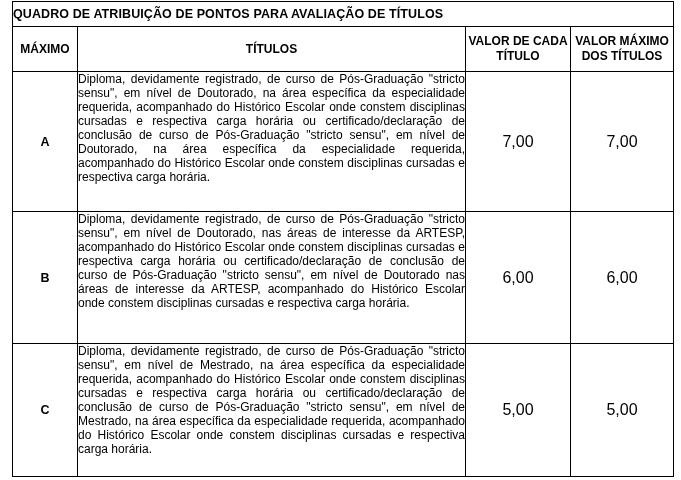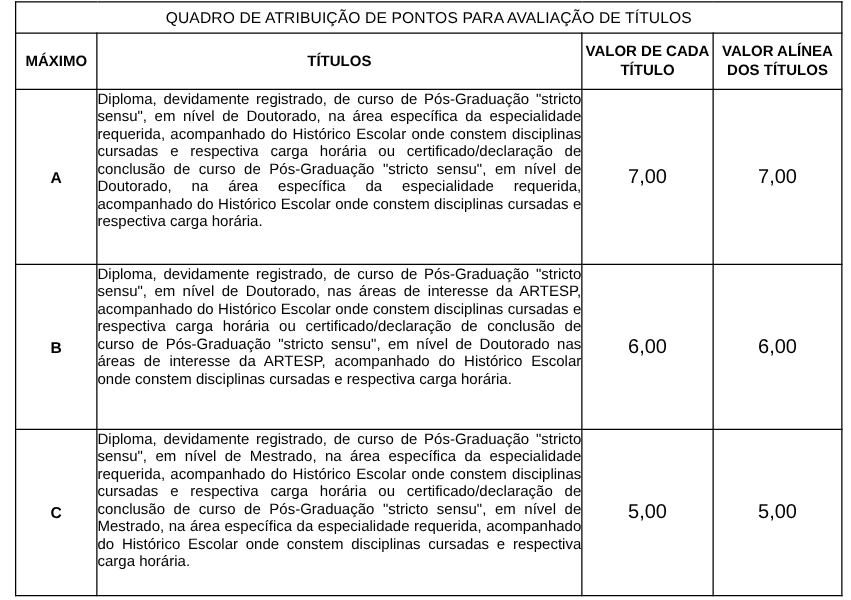--- a/index.html
+++ b/index.html
@@ -20,23 +20,22 @@
     background: #ffffff;
   }
   .doc-table td {
     border: 1px solid #000000;
     padding: 0;
     overflow: hidden;
     background: #ffffff;
   }
   .title-cell {
     height: 24px;
-    text-align: center;
     vertical-align: middle;
-    font-weight: normal;
+    font-weight: bold;
     font-size: 12.5px;
     letter-spacing: 0.1px;
   }
   .colhead-cell {
     height: 44px;
     text-align: center;
     vertical-align: middle;
     font-weight: bold;
     font-size: 12px;
     line-height: 15px;
@@ -76,21 +75,21 @@
     <col style="width:103px">
   </colgroup>
   <tbody>
     <tr>
       <td class="title-cell" colspan="4">QUADRO DE ATRIBUIÇÃO DE PONTOS PARA AVALIAÇÃO DE TÍTULOS</td>
     </tr>
     <tr>
       <td class="colhead-cell">MÁXIMO</td>
       <td class="colhead-cell">TÍTULOS</td>
       <td class="colhead-cell">VALOR DE CADA TÍTULO</td>
-      <td class="colhead-cell">VALOR ALÍNEA DOS TÍTULOS</td>
+      <td class="colhead-cell">VALOR MÁXIMO DOS TÍTULOS</td>
     </tr>
     <tr class="row-a">
       <td class="alinea-cell">A</td>
       <td class="titulo-cell">Diploma, devidamente registrado, de curso de Pós-Graduação "stricto sensu", em nível de Doutorado, na área específica da especialidade requerida, acompanhado do Histórico Escolar onde constem disciplinas cursadas e respectiva carga horária ou certificado/declaração de conclusão de curso de Pós-Graduação "stricto sensu", em nível de Doutorado, na área específica da especialidade requerida, acompanhado do Histórico Escolar onde constem disciplinas cursadas e respectiva carga horária.</td>
       <td class="valor-cell">7,00</td>
       <td class="valor-cell">7,00</td>
     </tr>
     <tr class="row-b">
       <td class="alinea-cell">B</td>
       <td class="titulo-cell">Diploma, devidamente registrado, de curso de Pós-Graduação "stricto sensu", em nível de Doutorado, nas áreas de interesse da ARTESP, acompanhado do Histórico Escolar onde constem disciplinas cursadas e respectiva carga horária ou certificado/declaração de conclusão de curso de Pós-Graduação "stricto sensu", em nível de Doutorado nas áreas de interesse da ARTESP, acompanhado do Histórico Escolar onde constem disciplinas cursadas e respectiva carga horária.</td>

